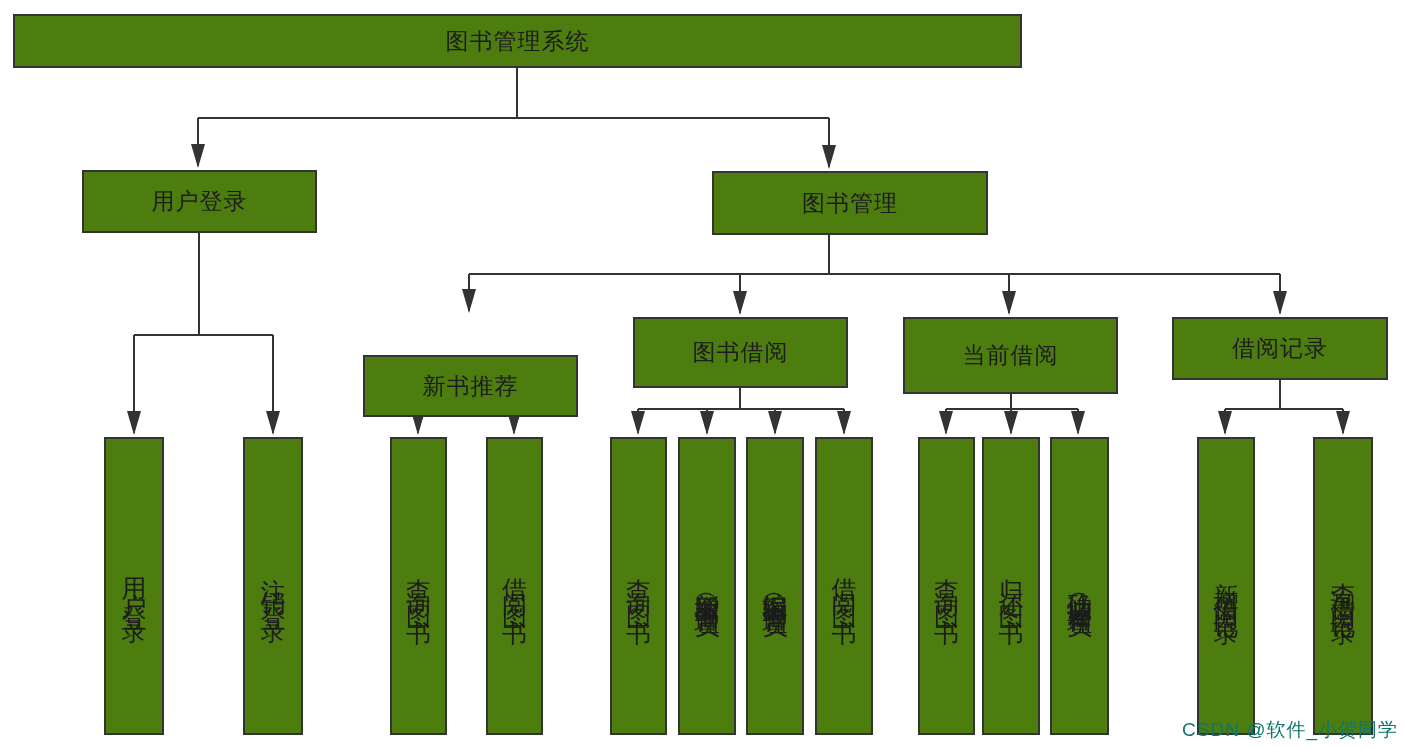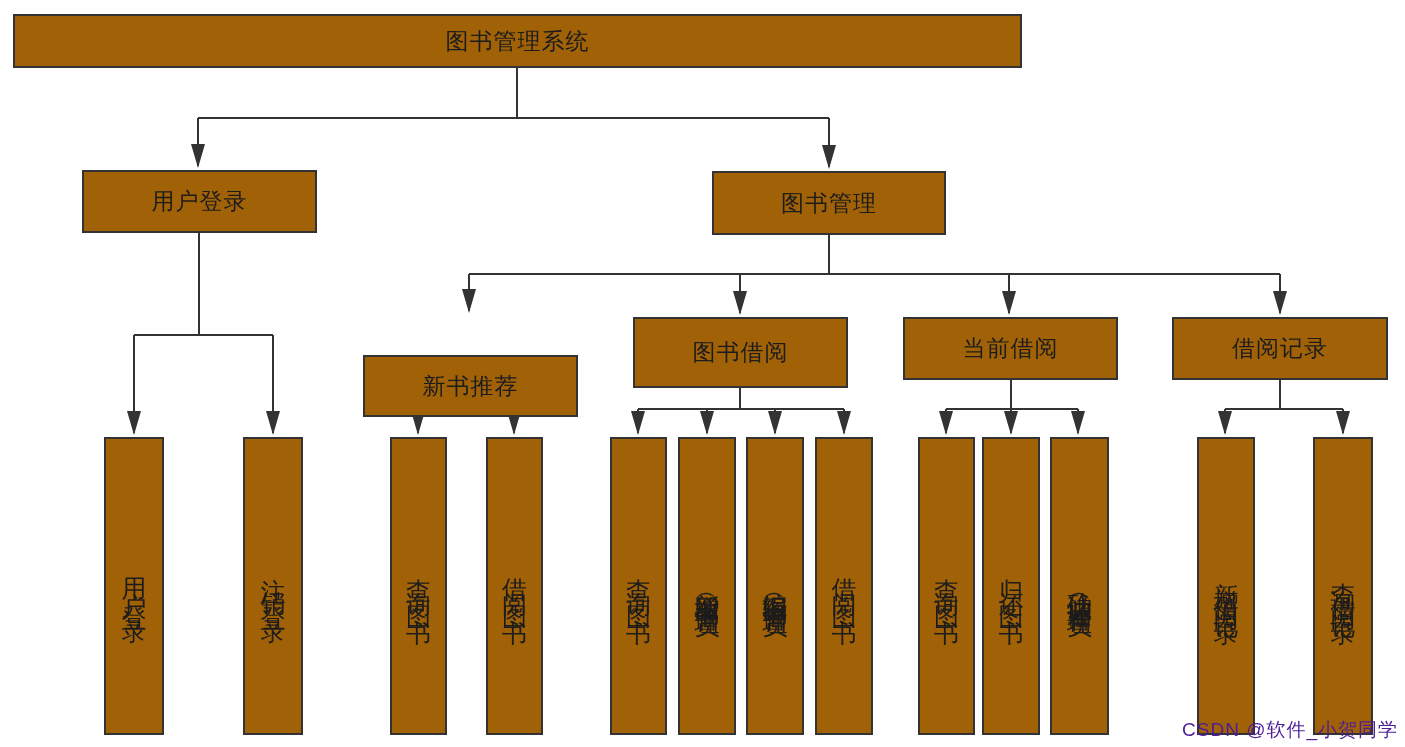--- a/index.html
+++ b/index.html
@@ -14,21 +14,21 @@
   }
   .connectors { position: absolute; left: 0; top: 0; width: 1405px; height: 747px; }
   .connectors path.ln, .connectors line.ar {
     stroke: #333333;
     stroke-width: 2;
     fill: none;
   }
   .node {
     position: absolute;
     border: 2px solid #333333;
-    background: #a16207;
+    background: #4d7c0f;
     display: flex;
     align-items: center;
     justify-content: center;
     color: #1c1c1c;
     font-size: 23px;
     letter-spacing: 1px;
     text-align: center;
     line-height: 1;
   }
   .vnode {
@@ -36,21 +36,21 @@
     font-size: 25px;
   }
   .sp4 { letter-spacing: 14px; }
   .sp6 { letter-spacing: 8px; }
   .sp9 { letter-spacing: 3px; }
   .watermark {
     position: absolute;
     right: 7px;
     bottom: 4px;
     font-size: 19px;
-    color: #4c1d95;
+    color: #0f766e;
     letter-spacing: 1px;
     z-index: 5;
     white-space: nowrap;
   }
 </style>
 </head>
 <body>
 
 <div class="canvas">
 
@@ -93,25 +93,25 @@
     <line class="ar" x1="1011" y1="409" x2="1011" y2="433" marker-end="url(#arw)"></line>
     <line class="ar" x1="1078" y1="409" x2="1078" y2="433" marker-end="url(#arw)"></line>
 
     <line class="ar" x1="1225" y1="409" x2="1225" y2="433" marker-end="url(#arw)"></line>
     <line class="ar" x1="1343" y1="409" x2="1343" y2="433" marker-end="url(#arw)"></line>
   </svg>
 
   <div class="node" style="left:13px; top:14px; width:1009px; height:54px;">图书管理系统</div>
 
   <div class="node" style="left:82px; top:170px; width:235px; height:63px;">用户登录</div>
-  <div class="node" style="left:712px; top:171px; width:234px; height:64px;">图书管理</div>
+  <div class="node" style="left:712px; top:171px; width:276px; height:64px;">图书管理</div>
 
   <div class="node" style="left:363px; top:315px; width:215px; height:62px;margin-top:40px;">新书推荐</div>
   <div class="node" style="left:633px; top:317px; width:215px; height:71px;">图书借阅</div>
-  <div class="node" style="left:903px; top:317px; width:215px; height:63px;">当前借阅</div>
+  <div class="node" style="left:903px; top:317px; width:215px; height:77px;">当前借阅</div>
   <div class="node" style="left:1172px; top:317px; width:216px; height:63px;">借阅记录</div>
 
   <div class="node vnode sp4" style="left:104px; top:437px; width:60px; height:298px;">用户登录</div>
   <div class="node vnode sp4" style="left:243px; top:437px; width:60px; height:298px;">注销登录</div>
 
   <div class="node vnode sp4" style="left:390px; top:437px; width:57px; height:298px;">查询图书</div>
   <div class="node vnode sp4" style="left:486px; top:437px; width:57px; height:298px;">借阅图书</div>
 
   <div class="node vnode sp4" style="left:610px; top:437px; width:57px; height:298px;">查询图书</div>
   <div class="node vnode sp9" style="left:678px; top:437px; width:58px; height:298px;">新增图书（管理员）</div>

